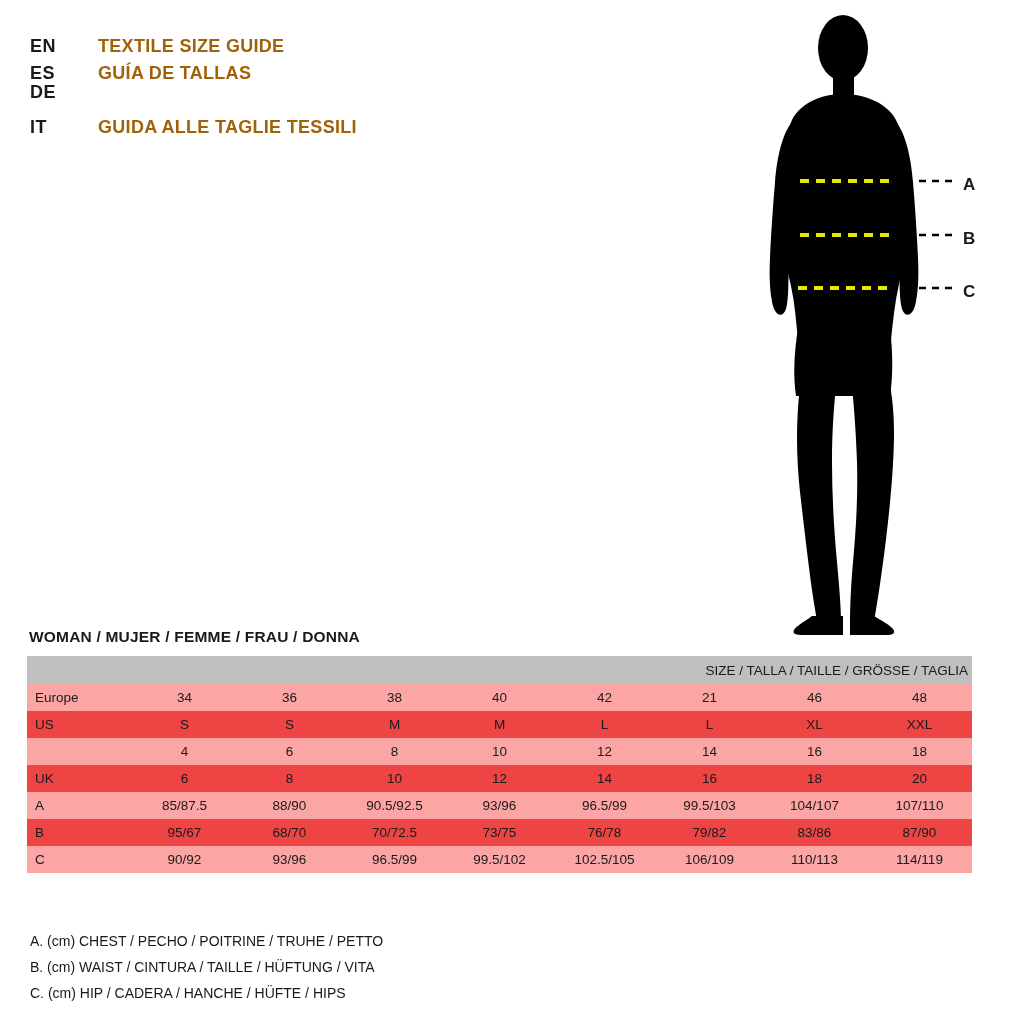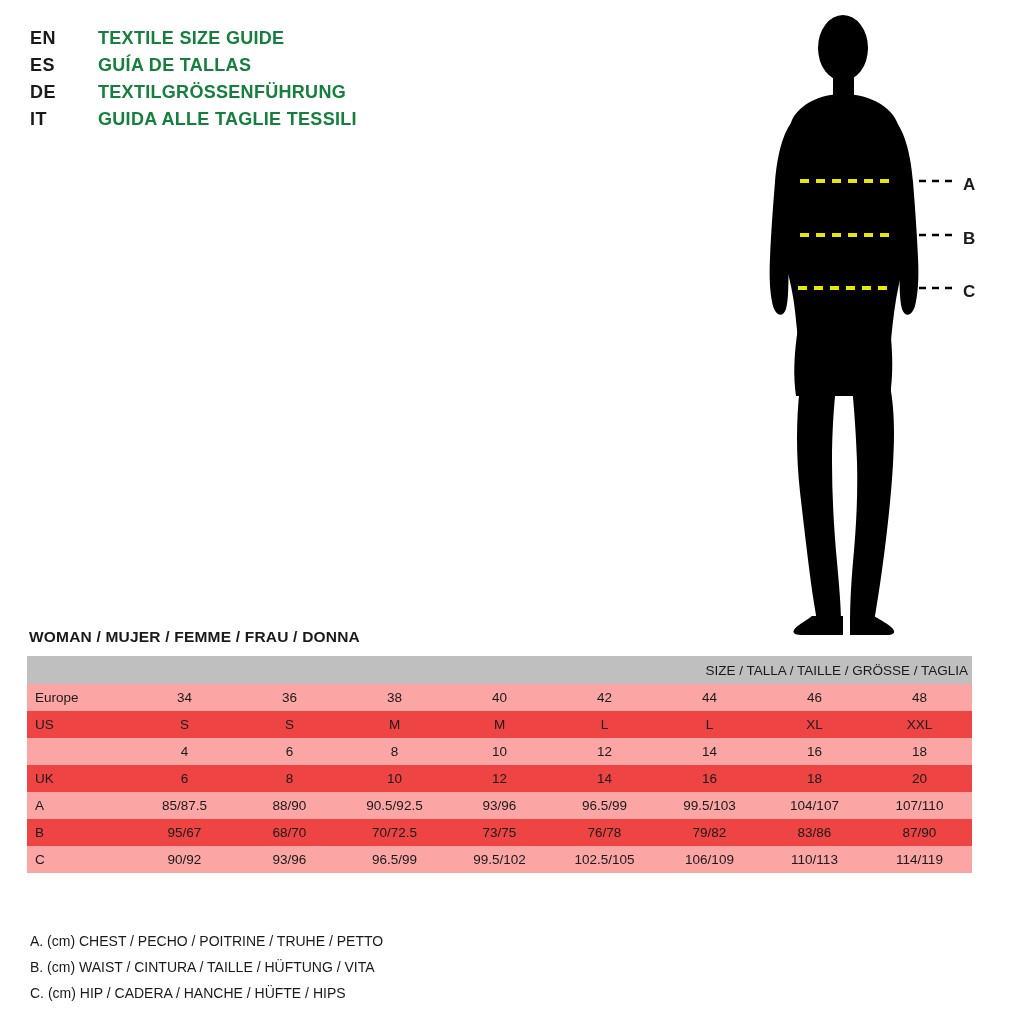--- a/index.html
+++ b/index.html
@@ -34,22 +34,23 @@
     width: 68px;
     font-size: 18px;
     font-weight: bold;
     letter-spacing: 0.4px;
     color: #1a1a1a;
   }
   .title-text {
     font-size: 18px;
     font-weight: bold;
     letter-spacing: 0.3px;
-    color: #15803d;
+    color: #a16207;
     white-space: nowrap;
+    margin-top: 8px;
   }
 
   
   .figure-wrap {
     position: absolute;
     left: 700px;
     top: 10px;
     width: 310px;
     height: 625px;
   }
@@ -130,21 +131,20 @@
     <div class="title-row">
       <span class="title-lang">EN</span>
       <span class="title-text">TEXTILE SIZE GUIDE</span>
     </div>
     <div class="title-row">
       <span class="title-lang">ES</span>
       <span class="title-text">GUÍA DE TALLAS</span>
     </div>
     <div class="title-row">
       <span class="title-lang">DE</span>
-      <span class="title-text">TEXTILGRÖSSENFÜHRUNG</span>
     </div>
     <div class="title-row">
       <span class="title-lang">IT</span>
       <span class="title-text">GUIDA ALLE TAGLIE TESSILI</span>
     </div>
   </div>
 
   <div class="figure-wrap">
     <svg width="310" height="625" viewBox="0 0 310 625">
       <g fill="#000000">
@@ -247,21 +247,21 @@
           <td colspan="9">SIZE / TALLA / TAILLE / GRÖSSE / TAGLIA</td>
         </tr>
 
         <tr class="band-light">
           <td class="rowhead">Europe</td>
           <td>34</td>
           <td>36</td>
           <td>38</td>
           <td>40</td>
           <td>42</td>
-          <td>44</td>
+          <td>21</td>
           <td>46</td>
           <td>48</td>
         </tr>
 
         <tr class="band-white">
           <td class="rowhead">US</td>
           <td>S</td>
           <td>S</td>
           <td>M</td>
           <td>M</td>

